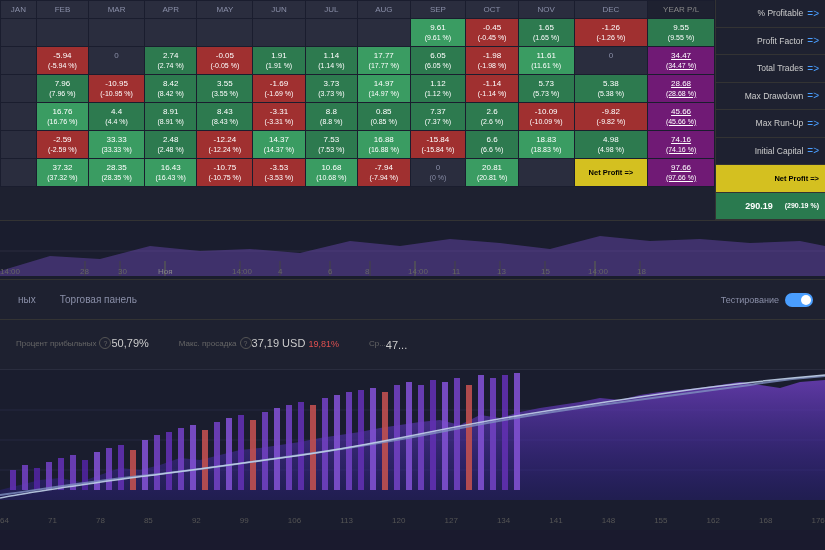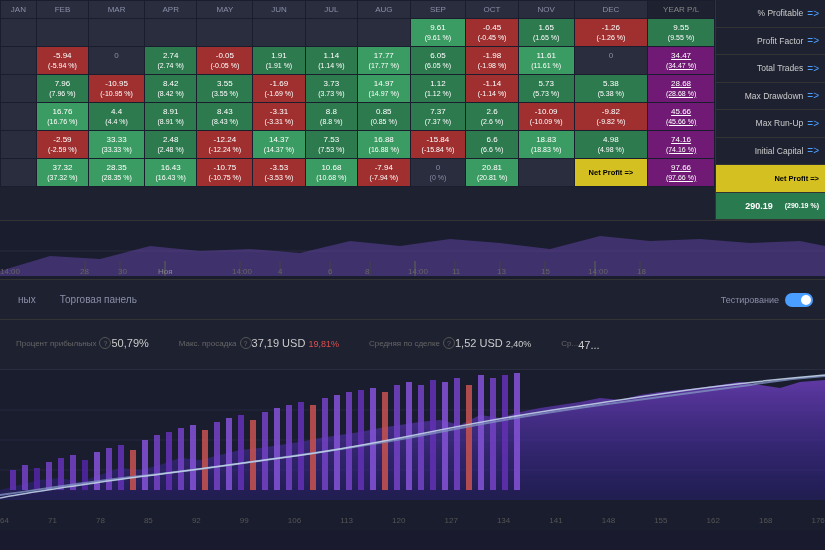--- a/index.html
+++ b/index.html
@@ -461,30 +461,20 @@
     <div class="stat-value">50,79%</div>
   </div>
   <div class="stat-item">
     <div class="stat-label">
       <span>Макс. просадка</span>
       <span class="info-icon">?</span>
     </div>
     <div class="stat-value">
       <span>37,19 USD</span>
       <span class="stat-value-sub">19,81%</span>
-    </div>
-  </div>
-  <div class="stat-item">
-    <div class="stat-label">
-      <span>Средняя по сделке</span>
-      <span class="info-icon">?</span>
-    </div>
-    <div class="stat-value">
-      <span>1,52 USD</span>
-      <span style="font-size:9px;color:#ccc;">2,40%</span>
     </div>
   </div>
   <div class="stat-item">
     <div class="stat-label">
       <span>Ср...</span>
     </div>
     <div class="stat-value">47...</div>
   </div>
 </div>
 

